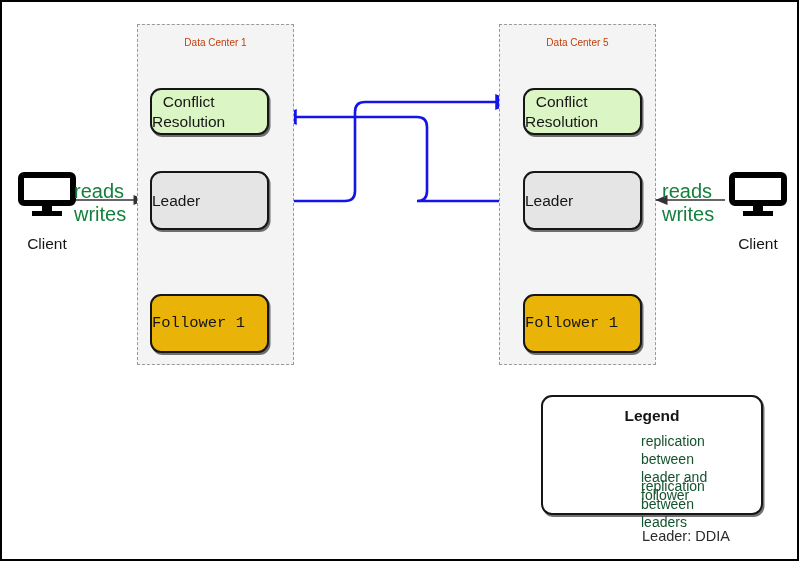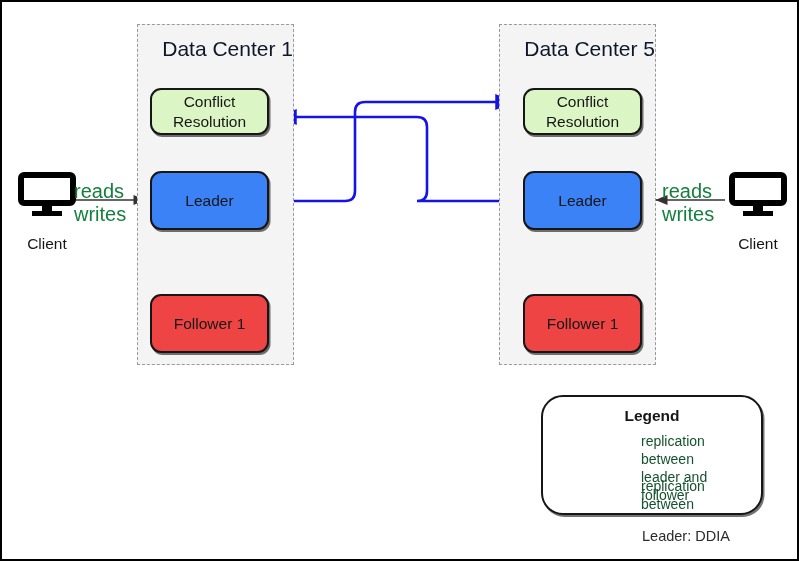--- a/index.html
+++ b/index.html
@@ -32,44 +32,43 @@
     position: absolute;
     background: #f4f4f4;
     border: 1.5px dashed #999999;
     box-sizing: border-box;
   }
   .dc-title {
     position: absolute;
     top: 12px;
     left: 0;
     width: 100%;
-    text-align: right;
-    font-size: 21px;
-    color: #0f172a;
+    text-align: center;
+    font-size: 10px;
+    color: #c2410c;
     white-space: nowrap;
   }
 
   
   .node {
     position: absolute;
     box-sizing: border-box;
     border: 2px solid #161616;
     border-radius: 11px;
     display: flex;
     align-items: center;
-    justify-content: center;
     text-align: center;
     font-size: 15.5px;
     color: #161616;
     line-height: 1.25;
     box-shadow: 1.5px 2px 0 rgba(0,0,0,0.55);
   }
   .node.green  { background: #dcf5c5; }
-  .node.cyan   { background: #3b82f6; }
-  .node.pink   { background: #ef4444; }
+  .node.cyan   { background: #e5e5e5; }
+  .node.pink   { background: #eab308; font-family: Liberation Mono, monospace; }
 
   
   .client {
     position: absolute;
     width: 74px;
     text-align: center;
   }
   .client-label {
     font-size: 15.5px;
     color: #161616;
@@ -116,21 +115,21 @@
     line-height: 1.15;
     white-space: nowrap;
   }
 
   
   #legend {
     position: absolute;
     box-sizing: border-box;
     background: #ffffff;
     border: 2px solid #161616;
-    border-radius: 22px;
+    border-radius: 11px;
     box-shadow: 1.5px 2px 0 rgba(0,0,0,0.55);
   }
   .legend-title {
     text-align: center;
     font-size: 15.5px;
     font-weight: bold;
     color: #161616;
     margin-top: 10px;
   }
   .legend-row {
@@ -271,19 +270,20 @@
       <div class="legend-text">
         <div>replication between</div>
         <div>leader and follower</div>
       </div>
     </div>
 
     <div class="legend-row" style="top:81px;">
       <div class="legend-swatch"></div>
       <div class="legend-text">
         <div>replication between</div>
+        <div>leaders</div>
       </div>
     </div>
   </div>
 
   <div id="source-note" style="left:640px; top:526px;">Leader: DDIA</div>
 
 </div>
 
 </body></html>

